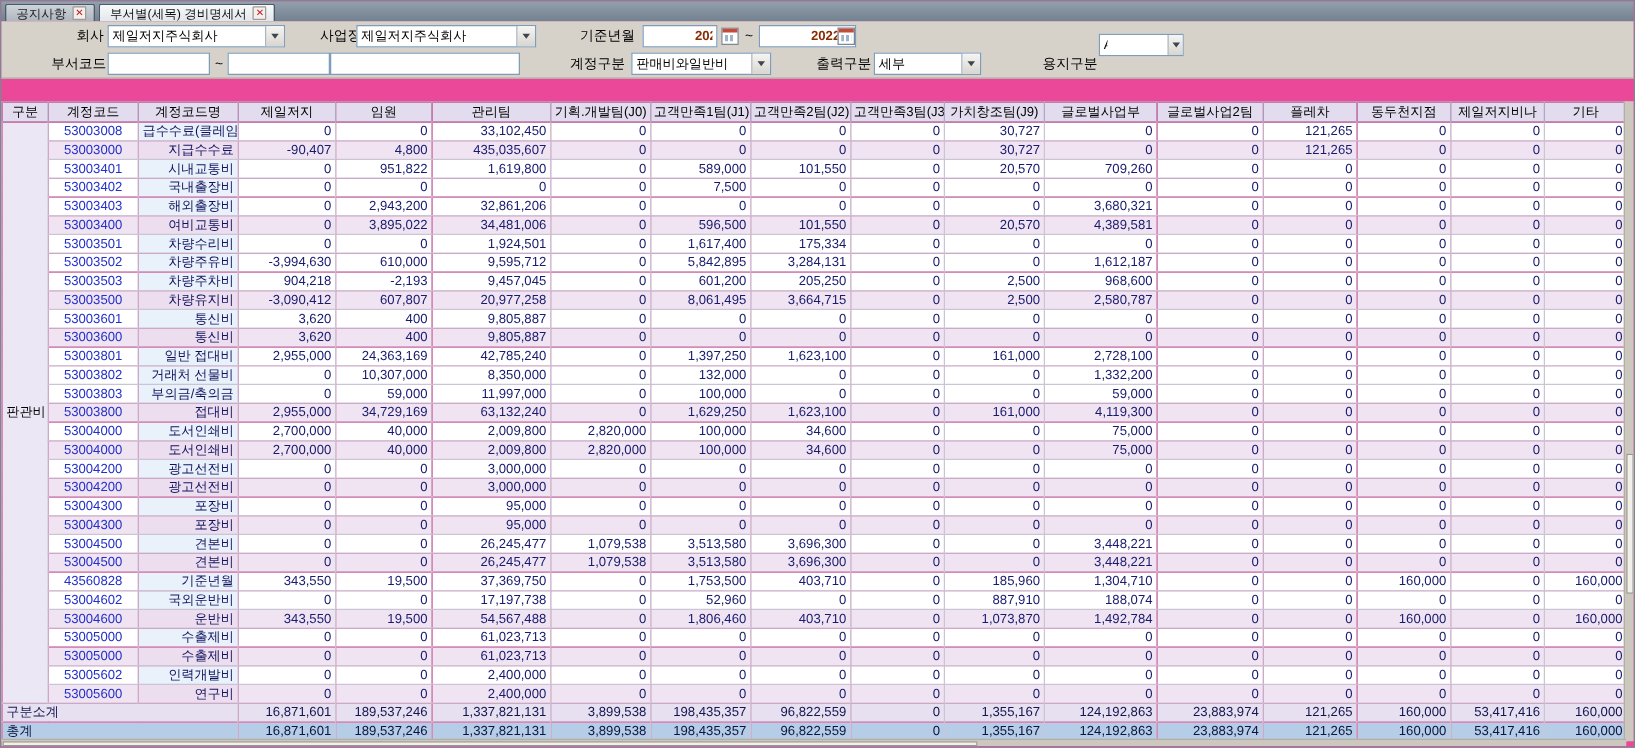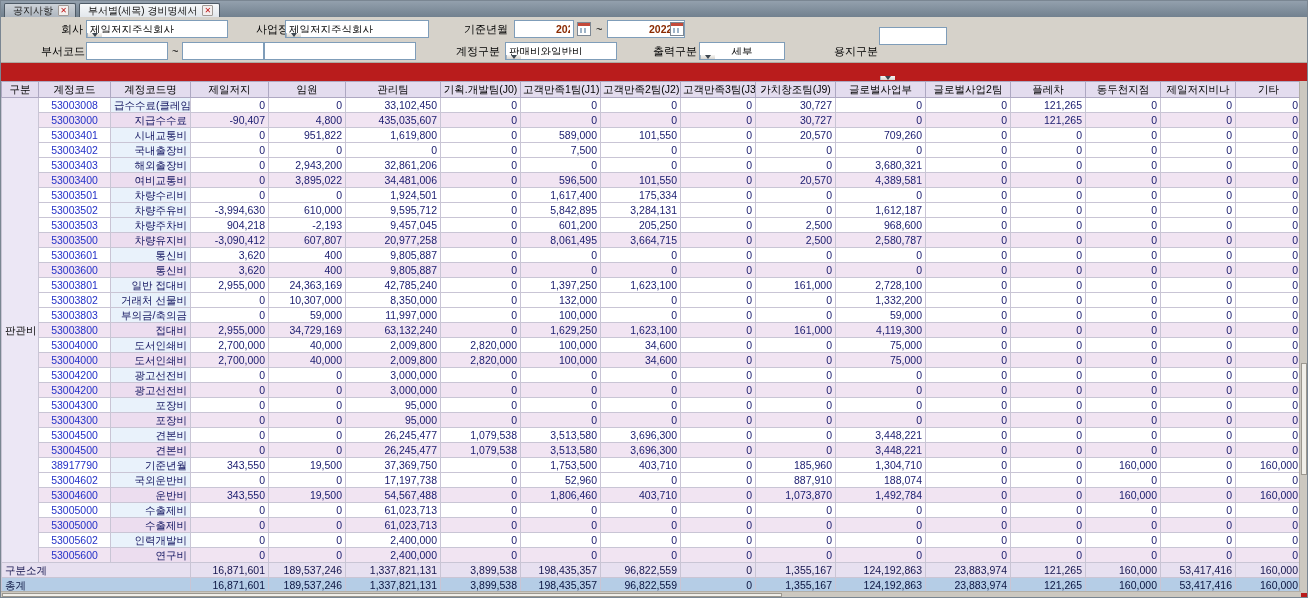--- a/index.html
+++ b/index.html
@@ -1,33 +1,33 @@
 <!DOCTYPE html>
 <html><head>
 <meta charset="utf-8">
 <style>
   * { margin:0; padding:0; box-sizing:border-box; }
   body { font-family:"Liberation Sans","DejaVu Sans",sans-serif; background:#9aa4ae; }
-  .stage { position:relative; width:1308px; height:598px; background:#b91c1c; overflow:hidden; border:1px solid #7a8692; }
+  .stage { position:relative; width:1308px; height:598px; background:#ec4899; overflow:hidden; border:1px solid #7a8692; }
 
   
   .tabbar { height:16px; background:linear-gradient(#93a0ad,#72818f); display:flex; align-items:flex-end; gap:3px; padding-left:3px; }
   .tab { height:14px; display:flex; align-items:center; gap:5px; padding:0 6px 0 8px; font-size:10px; border:1px solid #4e5a66; border-bottom:none; border-radius:2px 2px 0 0; cursor:default; }
   .tab.inactive { background:linear-gradient(#cdd3d9,#aeb6bf); color:#222; }
   .tab.active   { background:linear-gradient(#f7f9fa,#e2e7ec); color:#111; }
   .tab-close { display:inline-block; width:11px; height:11px; line-height:9px; text-align:center; font-size:8px; color:#c01818; background:#f3efee; border:1px solid #a09a96; border-radius:1px; font-weight:bold; }
 
   
   .menustrip { height:17px; background:#d4d0c8; border-bottom:1px solid #b6b2aa; display:flex; align-items:center; padding-left:4px; box-shadow:0 1px 0 #f2f0ec inset; }
   .menu-open-btn { display:inline-block; background:linear-gradient(#e8546b,#9e0f2e); color:#fff; font-size:8px; font-weight:bold; font-style:italic; letter-spacing:0.5px; padding:1px 12px 2px 12px; border-radius:8px; border:1px solid #6e0a20; cursor:pointer; }
 
   
   .filters { position:relative; height:46px; background:#d6d2ca; border-bottom:1px solid #aeaaa2; }
   .flabel { position:absolute; font-size:11px; color:#000; line-height:18px; }
-  .combo { position:absolute; height:18px; background:#fff; border:1px solid #7f9db9; display:flex; align-items:stretch; cursor:pointer;flex-direction:column; }
+  .combo { position:absolute; height:18px; background:#fff; border:1px solid #7f9db9; display:flex; align-items:stretch; cursor:pointer; }
   .combo-text { flex:1; font-size:10.5px; line-height:16px; padding:0 3px; overflow:hidden; white-space:nowrap; color:#000; }
   .combo-btn { width:15px; background:linear-gradient(#f6f5f3,#d9d6d0); border-left:1px solid #a8b4c0; display:flex; align-items:center; justify-content:center; }
   .combo-arrow { width:0; height:0; border-left:3px solid transparent; border-right:3px solid transparent; border-top:4px solid #3c4650; }
   .tbox { position:absolute; height:18px; border:1px solid #7f9db9; background:#fff; font-size:10.5px; padding:0 3px; font-family:inherit; }
   .datebox { color:#8b2a00; font-weight:bold; text-align:center;padding-left:41px; }
   .tilde { position:absolute; font-size:11px; line-height:18px; color:#000; }
   .cal-icon { position:absolute; width:14px; height:14px; border:1px solid #7d8894; background:#fff; cursor:pointer; }
   .cal-icon::before { content:""; position:absolute; top:0; left:0; right:0; height:3px; background:#c44a3a; }
   .cal-icon::after { content:""; position:absolute; top:5px; left:2px; right:2px; bottom:2px;
       background:repeating-linear-gradient(90deg,#9fb4c8 0 2px,transparent 2px 4px); }
@@ -102,21 +102,21 @@
     <input class="tbox" style="left: 181px; top: 25px; width: 82px;" value="">
     <input class="tbox" style="left: 263px; top: 25px; width: 152px;" value="">
     <span class="flabel" style="left:455px; top:25px;">계정구분</span>
     <span class="combo" style="left:504px; top:25px; width:112px;">
       <span class="combo-text">판매비와일반비</span>
       <span class="combo-btn">
           <span class="combo-arrow"></span>
         </span>
     </span>
     <span class="flabel" style="left:652px; top:25px;">출력구분</span>
-    <span class="combo" style="left:698px; top:25px; width:86px;text-align:center;">
+    <span class="combo" style="left:698px; top:25px; width:86px;">
       <span class="combo-text">세부</span>
       <span class="combo-btn">
           <span class="combo-arrow"></span>
         </span>
     </span>
     <span class="flabel" style="left:833px; top:25px;">용지구분</span>
     <span class="combo" style="left:878px; top:10px; width:68px;gap:48px;">
       <span class="combo-text">A4</span>
       <span class="combo-btn">
           <span class="combo-arrow"></span>
@@ -594,21 +594,21 @@
             <td class="num-cell">0</td>
             <td class="num-cell">0</td>
             <td class="num-cell">3,448,221</td>
             <td class="num-cell">0</td>
             <td class="num-cell">0</td>
             <td class="num-cell">0</td>
             <td class="num-cell">0</td>
             <td class="num-cell">0</td>
           </tr>
           <tr class="row-detail">
-            <td class="code-cell">38917790</td>
+            <td class="code-cell">43560828</td>
             <td class="name-cell">기준년월</td>
             <td class="num-cell">343,550</td>
             <td class="num-cell">19,500</td>
             <td class="num-cell">37,369,750</td>
             <td class="num-cell">0</td>
             <td class="num-cell">1,753,500</td>
             <td class="num-cell">403,710</td>
             <td class="num-cell">0</td>
             <td class="num-cell">185,960</td>
             <td class="num-cell">1,304,710</td>

